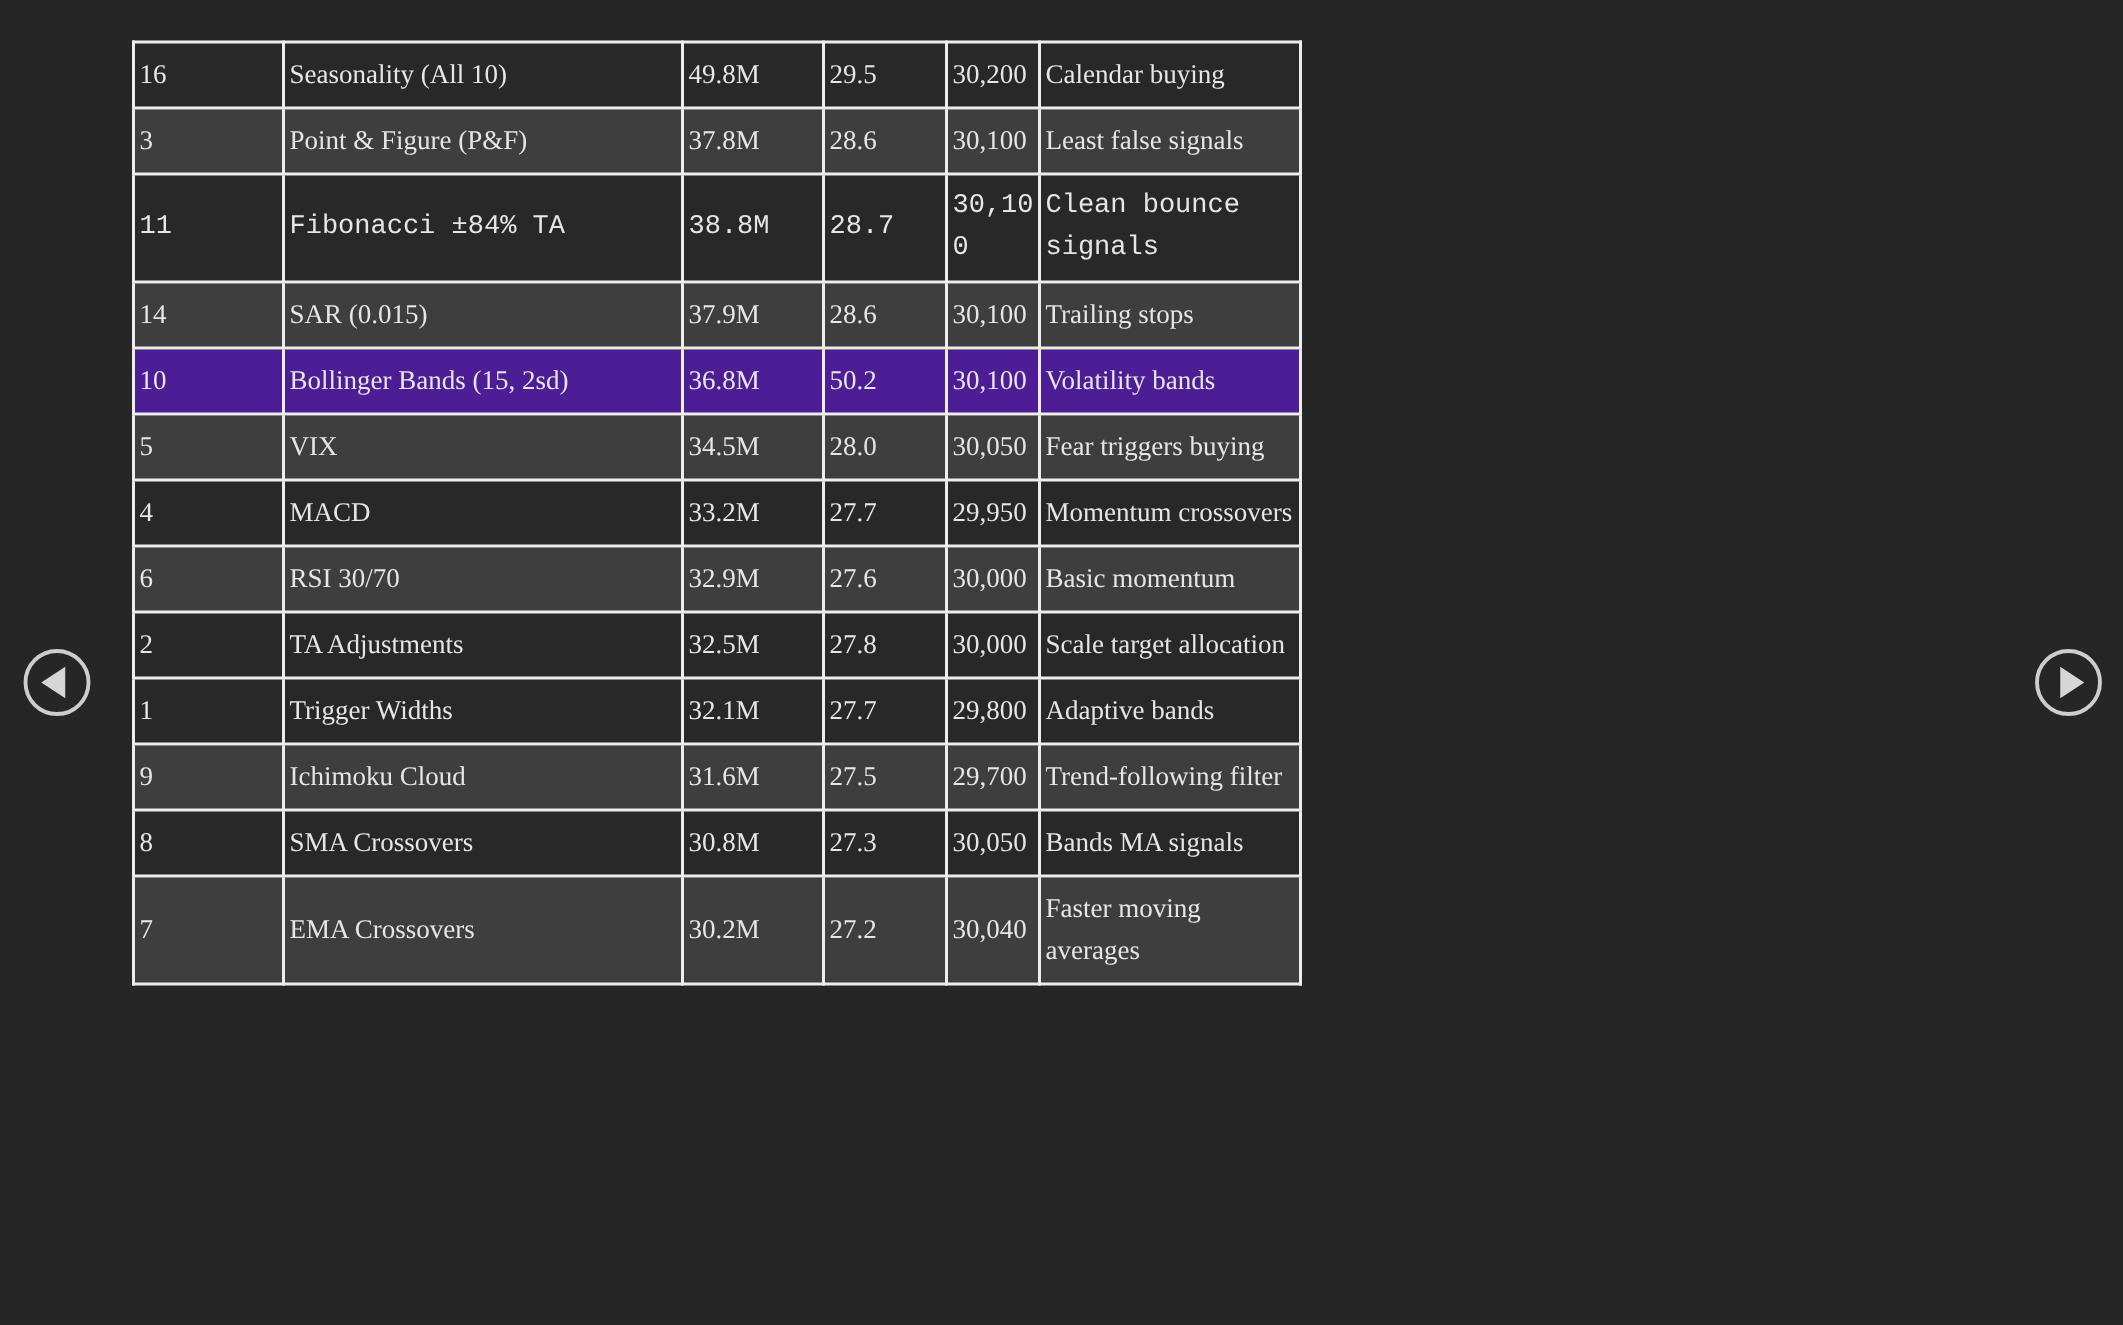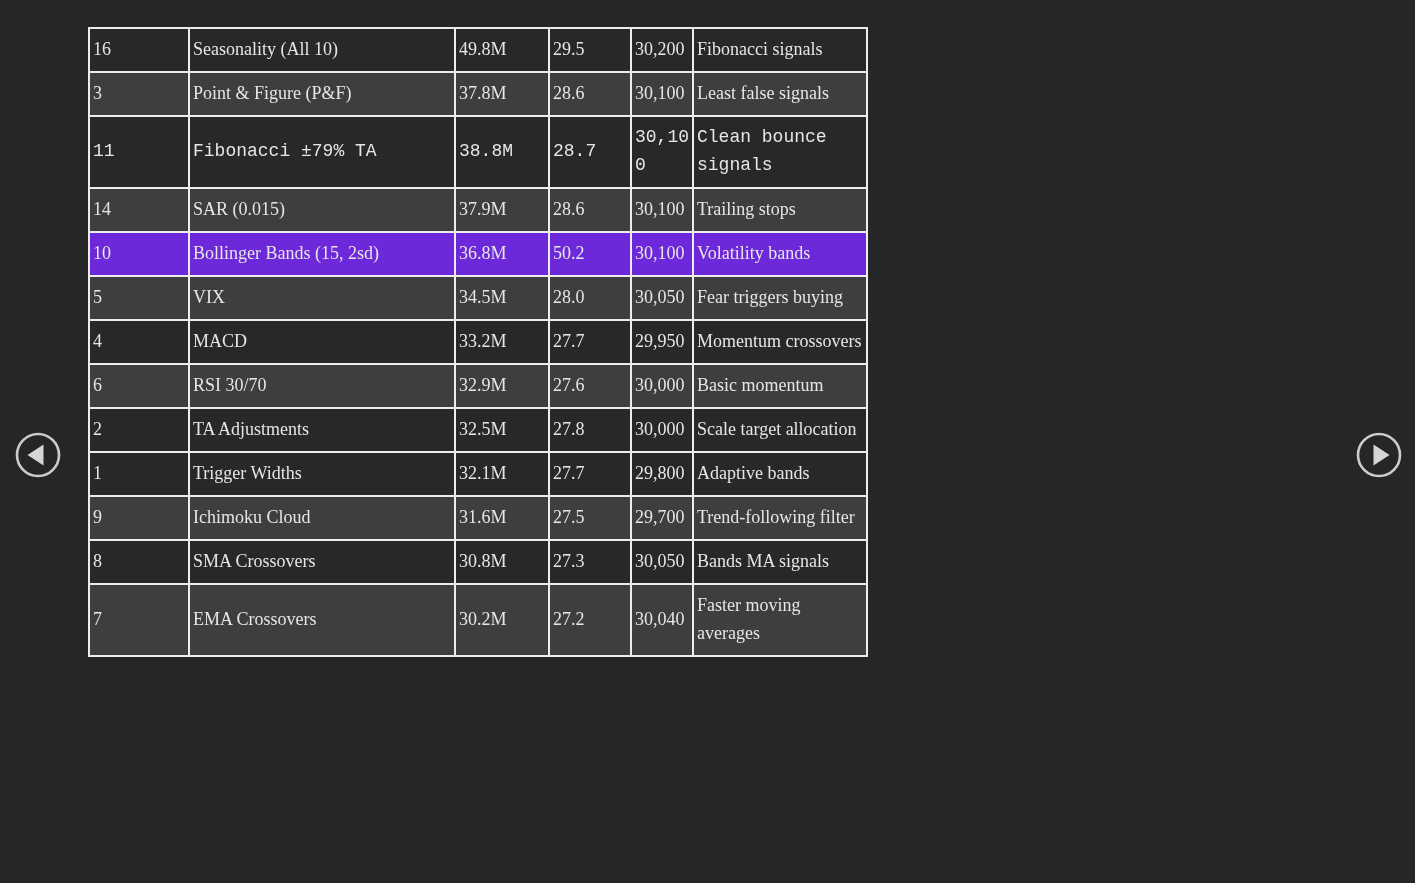--- a/index.html
+++ b/index.html
@@ -71,47 +71,47 @@
         <col class="c-level">
         <col class="c-note">
     </colgroup>
     <tbody>
         <tr style="background: rgb(40, 40, 40);">
           <td>16</td>
           <td>Seasonality (All 10)</td>
           <td>49.8M</td>
           <td>29.5</td>
           <td>30,200</td>
-          <td>Fibonacci signals</td>
+          <td>Calendar buying</td>
         </tr>
         <tr style="background: rgb(62, 62, 62);">
           <td>3</td>
           <td>Point &amp; Figure (P&amp;F)</td>
           <td>37.8M</td>
           <td>28.6</td>
           <td>30,100</td>
           <td>Least false signals</td>
         </tr>
         <tr style="background: rgb(40, 40, 40); font-family: Liberation Mono, monospace;">
           <td>11</td>
-          <td>Fibonacci ±79% TA</td>
+          <td>Fibonacci ±84% TA</td>
           <td>38.8M</td>
           <td>28.7</td>
           <td>30,100</td>
           <td>Clean bounce signals</td>
         </tr>
         <tr style="background: rgb(62, 62, 62);">
           <td>14</td>
           <td>SAR (0.015)</td>
           <td>37.9M</td>
           <td>28.6</td>
           <td>30,100</td>
           <td>Trailing stops</td>
         </tr>
-        <tr style="background: #6d28d9; margin-top: 12px;">
+        <tr style="background: #4c1d95; margin-top: 12px;">
           <td>10</td>
           <td>Bollinger Bands (15, 2sd)</td>
           <td>36.8M</td>
           <td>50.2</td>
           <td>30,100</td>
           <td>Volatility bands</td>
         </tr>
         <tr style="background: rgb(62, 62, 62);">
           <td>5</td>
           <td>VIX</td>

